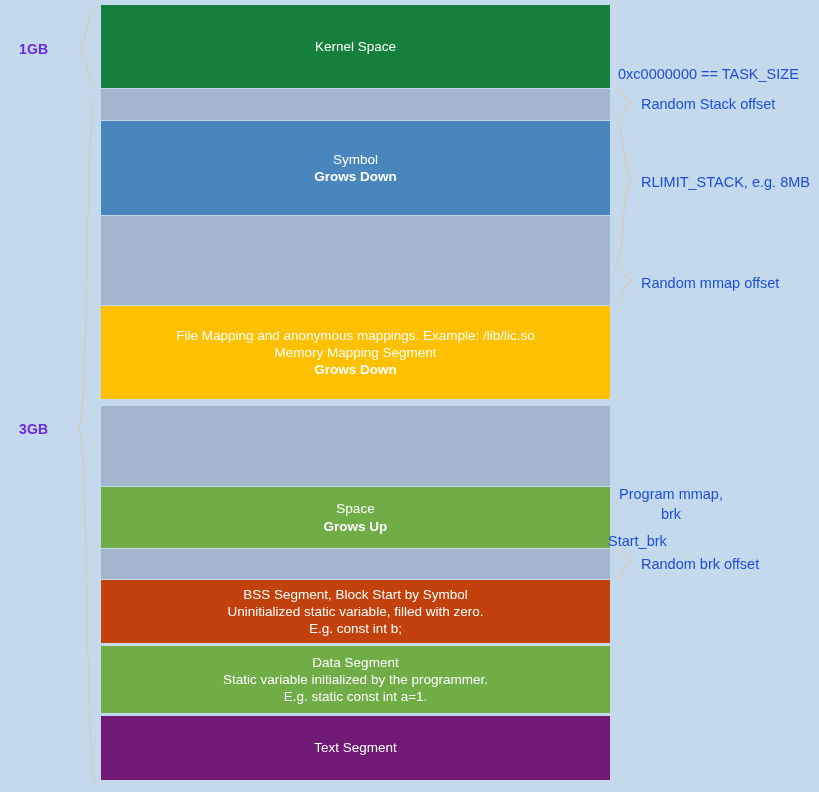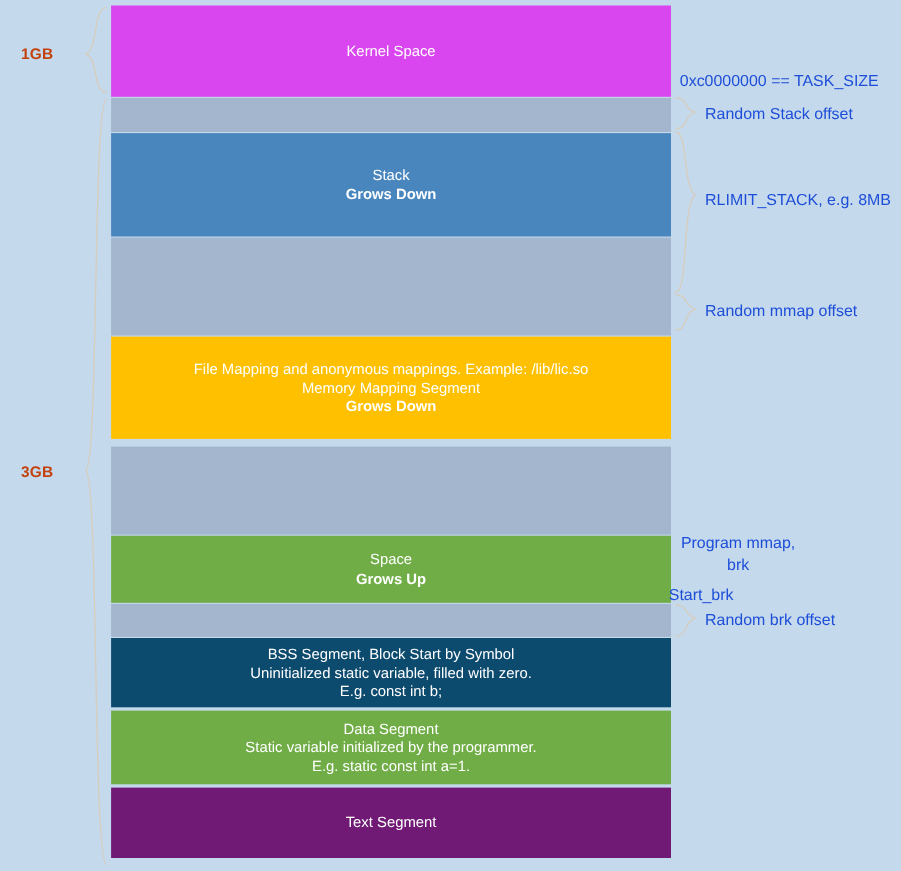--- a/index.html
+++ b/index.html
@@ -43,21 +43,21 @@
     position: absolute;
     left: 101px;
     width: 509px;
     background: #a4b5ce;
     box-sizing: border-box;
   }
 
   
   .size-label {
     position: absolute;
-    color: #c2410c;
+    color: #6d28d9;
     font-weight: bold;
     font-size: 14px;
     letter-spacing: 0.2px;
     white-space: nowrap;
   }
 
   
   .annot {
     position: absolute;
     color: #1d4ed8;
@@ -91,49 +91,49 @@
     <path d="M614 120 C 626 120 620 168 632 177 C 620 186 626 266 614 266" stroke="#d6cdbd" stroke-width="1.2" fill="none"></path>
 
     <path d="M614 268 C 626 268 620 276 632 281 C 620 286 626 300 614 300" stroke="#d6cdbd" stroke-width="1.2" fill="none"></path>
 
     <path d="M614 550 C 626 550 620 557 632 562 C 620 567 626 578 614 578" stroke="#d6cdbd" stroke-width="1.2" fill="none"></path>
   </svg>
 
   <div class="size-label" style="left:19px; top:41px;">1GB</div>
   <div class="size-label" style="left:19px; top:421px;">3GB</div>
 
-  <div class="block" style="top:5px; height:83px; background:#d946ef;">
+  <div class="block" style="top:5px; height:83px; background:#15803d;">
     <span class="ln">Kernel Space</span>
   </div>
 
   <div class="gap" style="top:89px; height:31px;"></div>
 
   <div class="block" style="top:121px; height:94px; background:#4a86be;">
-    <span class="ln">Stack</span>
+    <span class="ln">Symbol</span>
     <span class="ln bold">Grows Down</span>
   </div>
 
   <div class="gap" style="top:216px; height:89px;"></div>
 
   <div class="block" style="top:306px; height:93px; background:#ffc000;">
     <span class="ln">File Mapping and anonymous mappings. Example: /lib/lic.so</span>
     <span class="ln">Memory Mapping Segment</span>
     <span class="ln bold">Grows Down</span>
   </div>
 
   <div class="gap" style="top:406px; height:80px;"></div>
 
   <div class="block" style="top:487px; height:61px; background:#70ad47;">
     <span class="ln">Space</span>
     <span class="ln bold">Grows Up</span>
   </div>
 
   <div class="gap" style="top:549px; height:30px;"></div>
 
-  <div class="block" style="top:580px; height:63px; background:#0c4a6e;">
+  <div class="block" style="top:580px; height:63px; background:#c2410c;">
     <span class="ln">BSS Segment, Block Start by Symbol</span>
     <span class="ln">Uninitialized static variable, filled with zero.</span>
     <span class="ln">E.g. const int b;</span>
   </div>
 
   <div class="block" style="top:646px; height:67px; background:#70ad47;">
     <span class="ln">Data Segment</span>
     <span class="ln">Static variable initialized by the programmer.</span>
     <span class="ln">E.g. static const int a=1.</span>
   </div>

